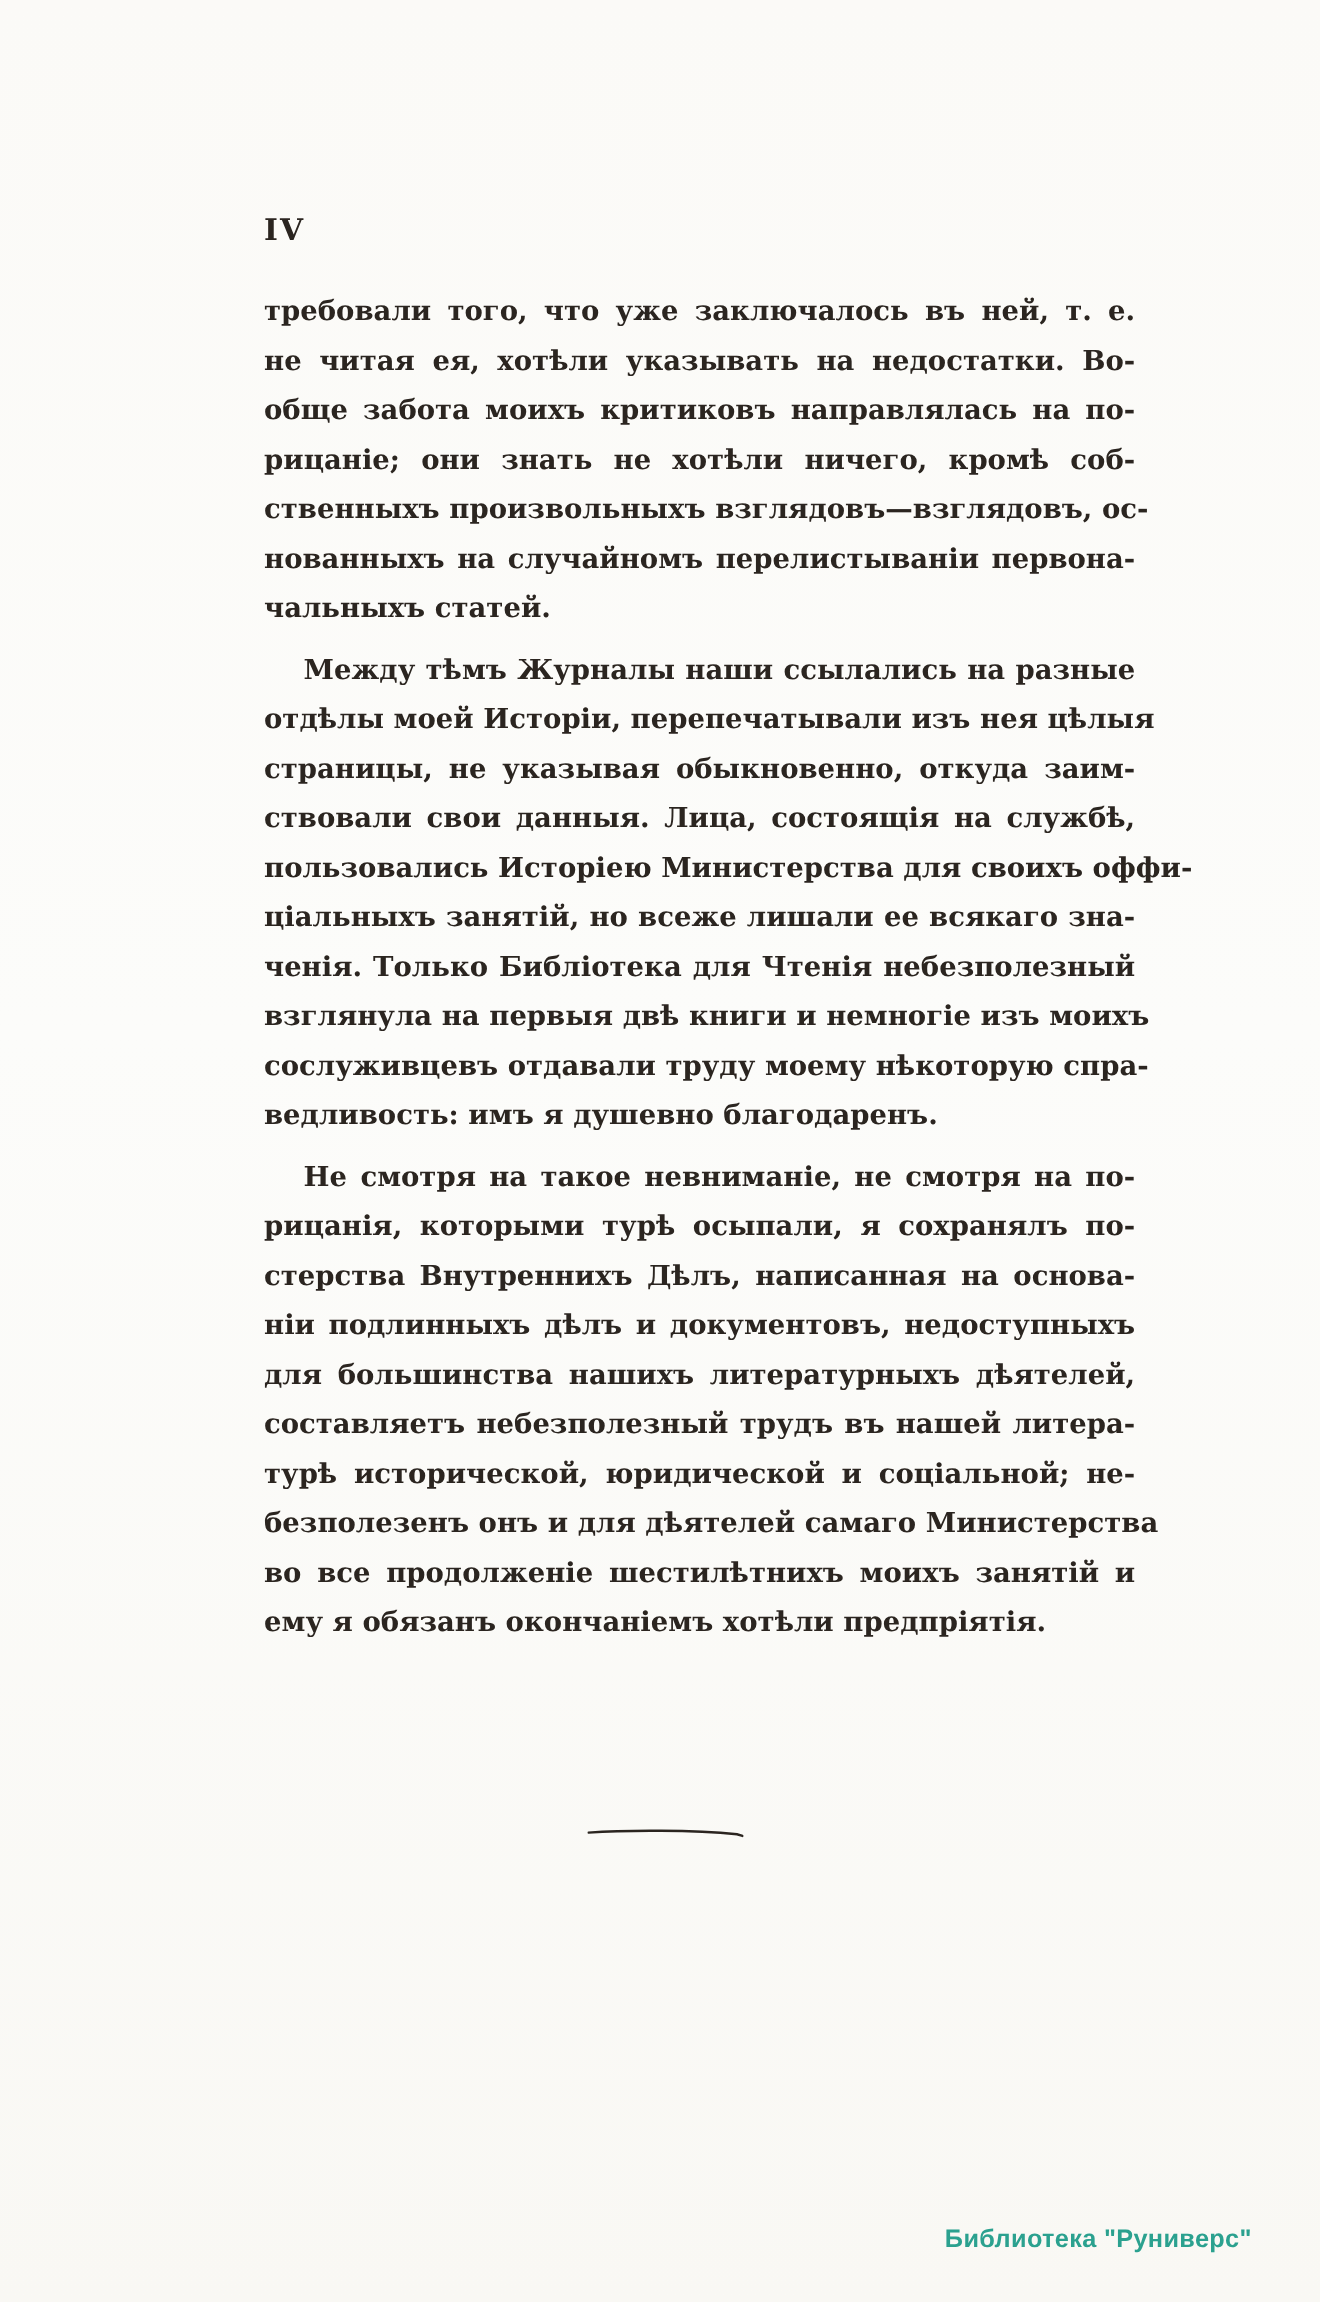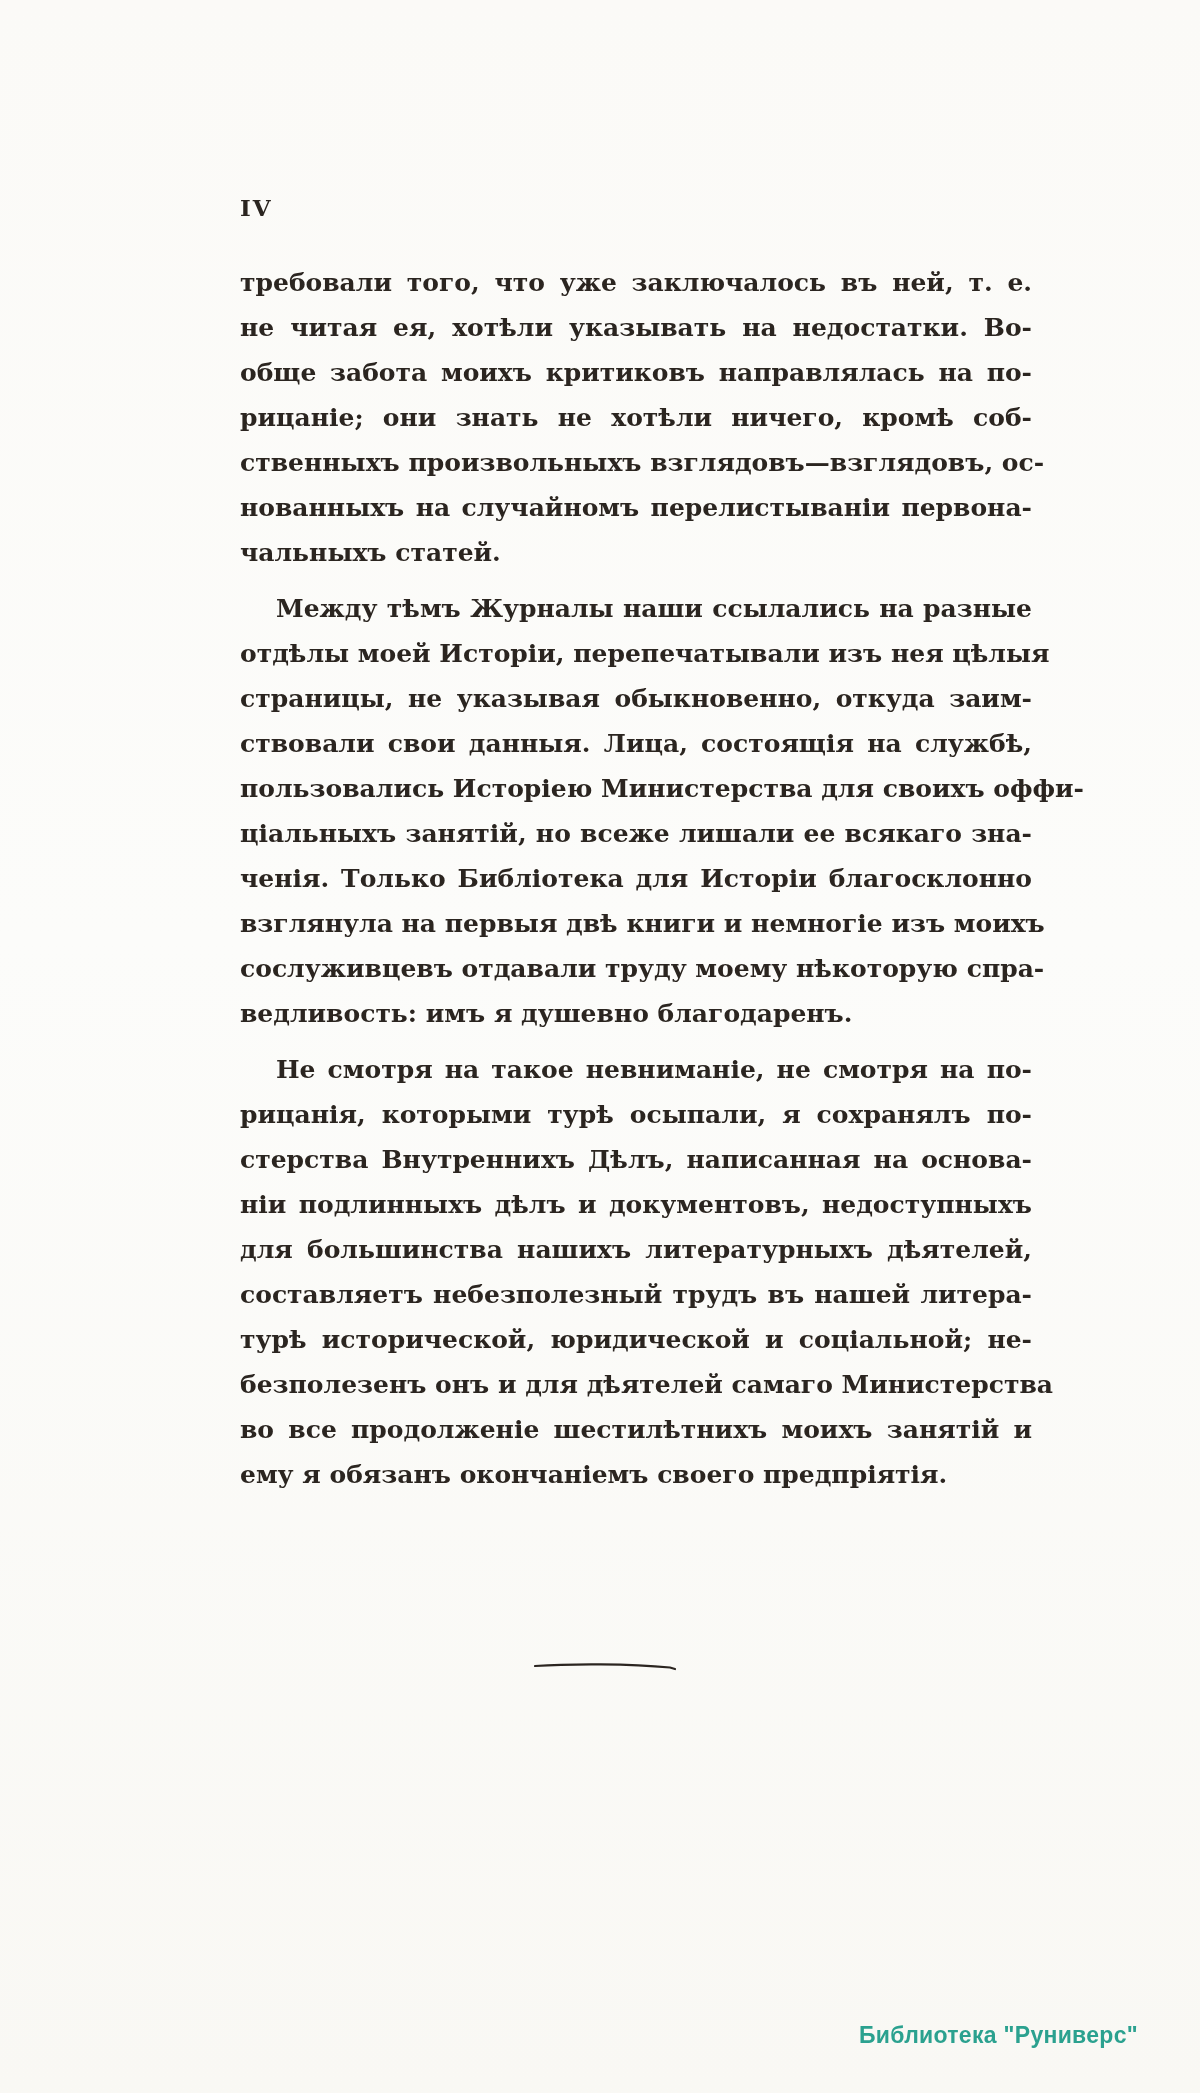--- a/index.html
+++ b/index.html
@@ -14,21 +14,21 @@
     width:1200px; height:2093px;
     background:linear-gradient(180deg,#fbfaf7 0%,#fcfcfa 45%,#f9f8f4 100%);
     background-color:var(--paper);
     font-family:"DejaVu Serif", serif;
     color:var(--ink);
     overflow:hidden;
   }
   .page-number{
     position:absolute;
     left:240px; top:194px;
-    font-size:23px;
+    font-size:27px;
     font-weight:bold;
     letter-spacing:2px;
     color:var(--ink);
   }
   .text-block{
     position:absolute;
     left:240px; top:260px;
     width:792px;
     font-size:25px;
     font-weight:bold;
@@ -78,36 +78,36 @@
       <div class="line">нованныхъ на случайномъ перелистываніи первона-</div>
       <div class="line last">чальныхъ статей.</div>
     </div>
     <div class="paragraph indented">
       <div class="line">Между тѣмъ Журналы наши ссылались на разные</div>
       <div class="line">отдѣлы моей Исторіи, перепечатывали изъ нея цѣлыя</div>
       <div class="line">страницы, не указывая обыкновенно, откуда заим-</div>
       <div class="line">ствовали свои данныя. Лица, состоящія на службѣ,</div>
       <div class="line">пользовались Исторіею Министерства для своихъ оффи-</div>
       <div class="line">ціальныхъ занятій, но всеже лишали ее всякаго зна-</div>
-      <div class="line">ченія. Только Библіотека для Исторіи благосклонно</div>
+      <div class="line">ченія. Только Библіотека для Чтенія небезполезный</div>
       <div class="line">взглянула на первыя двѣ книги и немногіе изъ моихъ</div>
       <div class="line">сослуживцевъ отдавали труду моему нѣкоторую спра-</div>
       <div class="line last">ведливость: имъ я душевно благодаренъ.</div>
     </div>
     <div class="paragraph indented">
       <div class="line">Не смотря на такое невниманіе, не смотря на по-</div>
       <div class="line">рицанія, которыми турѣ осыпали, я сохранялъ по-</div>
       <div class="line">стерства Внутреннихъ Дѣлъ, написанная на основа-</div>
       <div class="line">ніи подлинныхъ дѣлъ и документовъ, недоступныхъ</div>
       <div class="line">для большинства нашихъ литературныхъ дѣятелей,</div>
       <div class="line">составляетъ небезполезный трудъ въ нашей литера-</div>
       <div class="line">турѣ исторической, юридической и соціальной; не-</div>
       <div class="line">безполезенъ онъ и для дѣятелей самаго Министерства</div>
       <div class="line">во все продолженіе шестилѣтнихъ моихъ занятій и</div>
-      <div class="line last">ему я обязанъ окончаніемъ своего предпріятія.</div>
+      <div class="line last">ему я обязанъ окончаніемъ хотѣли предпріятія.</div>
     </div>
   </div>
 
 <div class="divider">
   <svg width="142" height="10" viewBox="0 0 142 10">
     <path d="M1 5 C 36 2.5, 96 2.5, 136 6.5 L 141 8" stroke="#2b2520" stroke-width="2.2" fill="none" stroke-linecap="round"></path>
   </svg>
 </div>
 
 <div class="watermark">Библиотека "Руниверс"</div>

